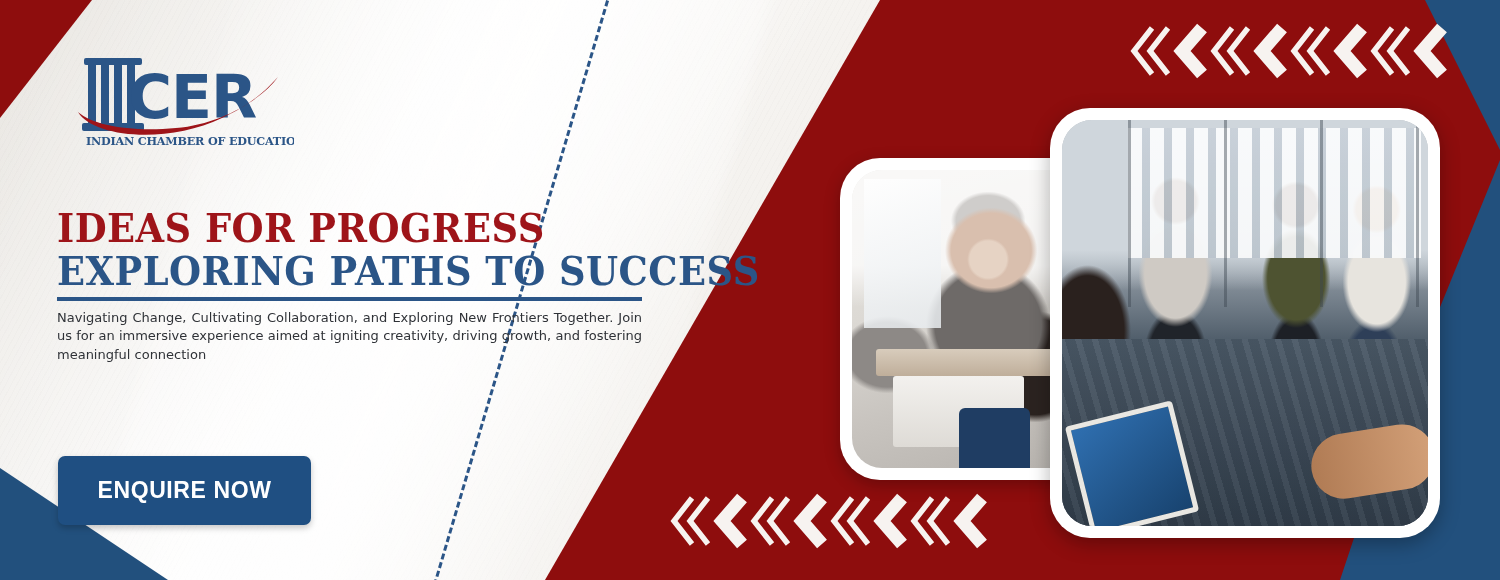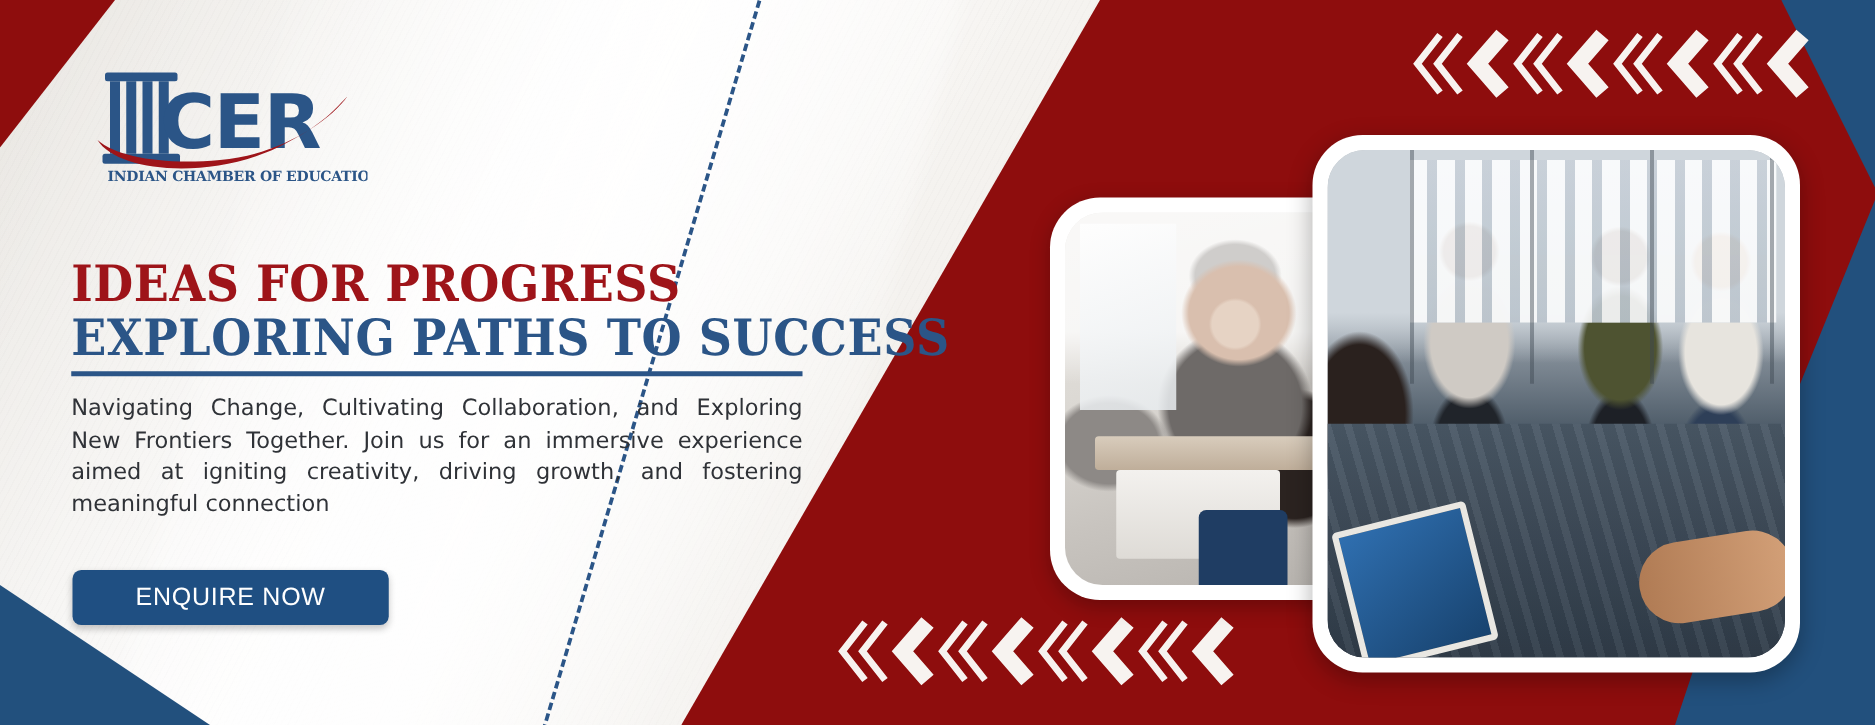--- a/index.html
+++ b/index.html
@@ -95,36 +95,36 @@
   .h-rule{
     margin-top:5px;
     width:585px;height:4px;
     background:#2b5587;
   }
 
   
   .para{
     position:absolute;left:57px;top:296px;width:585px;
     font-family:"DejaVu Sans", sans-serif;
-    font-size:18px;
+    font-size:13px;
     line-height:1.42;
     color:#2f3237;
     text-align:justify;
   }
 
   
   .cta{
     position:absolute;left:58px;top:456px;
-    width:253px;height:44px;
+    width:253px;height:69px;
     background:#1f4f82;
     border:none;border-radius:7px;
     color:#ffffff;
     font-family:"Liberation Sans", sans-serif;
-    font-weight:400;
-    font-size:20px;
+    font-weight:700;
+    font-size:23px;
     letter-spacing:.6px;
     cursor:pointer;
     box-shadow:0 3px 6px rgba(0,0,0,.22);
   }
 
   
   .chev-strip{position:absolute;display:flex;align-items:center;}
   .chev-top{left:1128px;top:22px;}
   .chev-bottom{left:668px;top:492px;}
   .chev{width:44px;height:58px;margin-right:-4px;}

